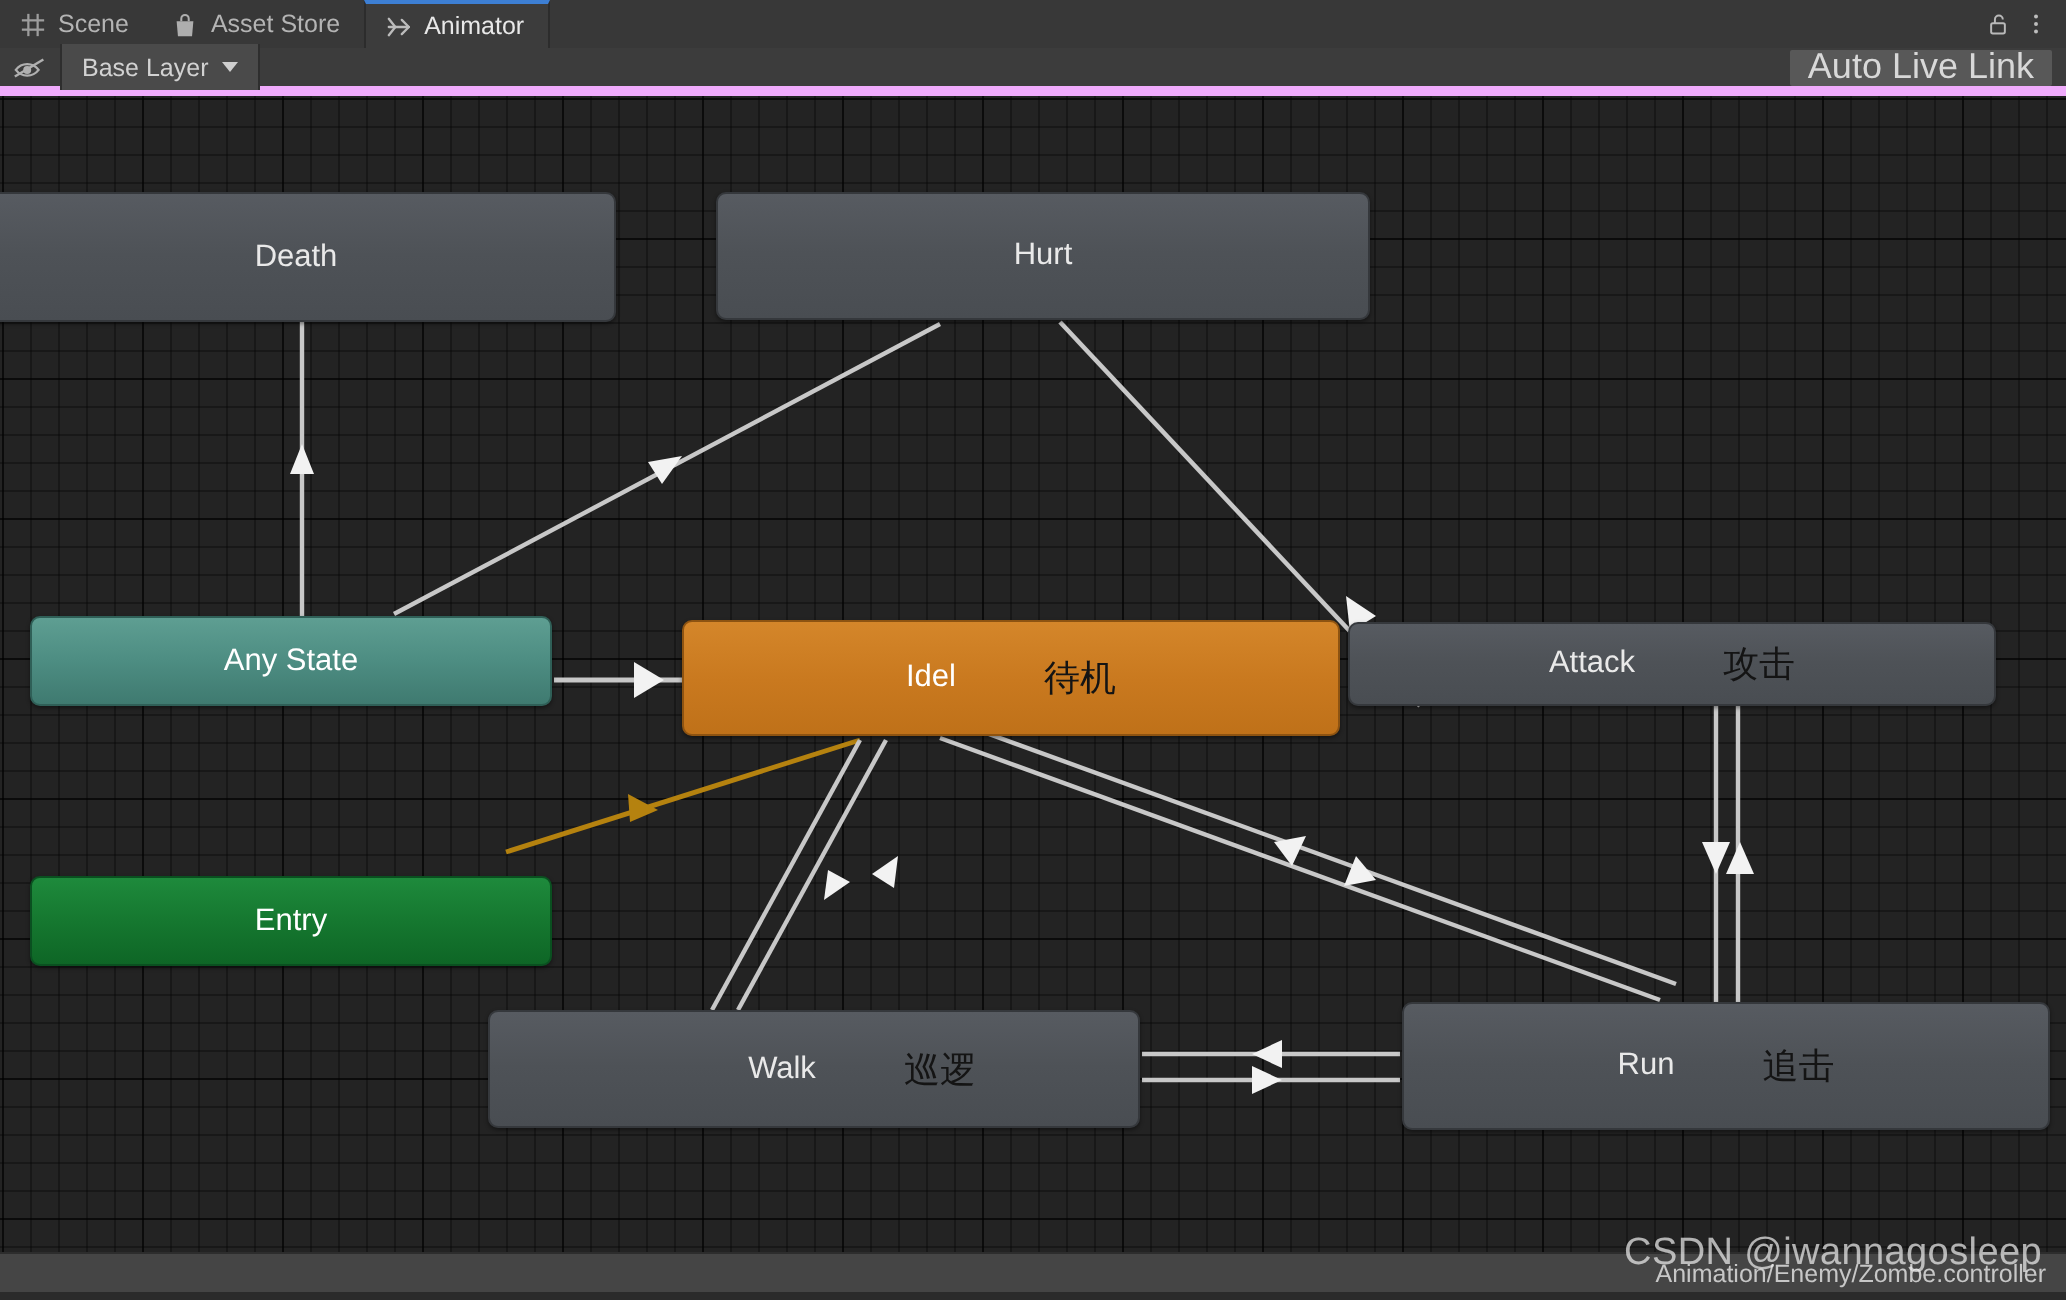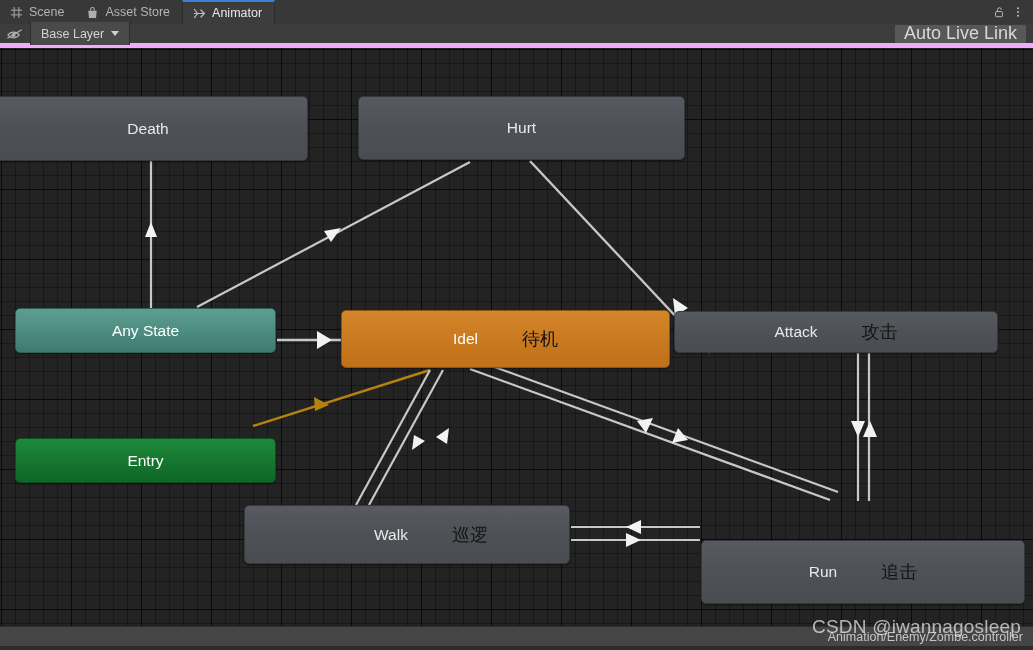--- a/index.html
+++ b/index.html
@@ -294,21 +294,21 @@
           <span class="nmain">Attack</span>
           <span class="nsub">攻击</span>
         </div>
         <div class="node entry" style="left: 15px; top: 390px; width: 261px; height: 45px;">
           <span class="nmain">Entry</span>
         </div>
         <div class="node state" style="left: 244px; top: 457px; width: 326px; height: 59px; padding-left: 48px;">
           <span class="nmain">Walk</span>
           <span class="nsub">巡逻</span>
         </div>
-        <div class="node state" style="left: 701px; top: 453px; width: 324px; height: 64px; margin-top: 39px;">
+        <div class="node state" style="left: 701px; top: 453px; width: 324px; height: 64px;">
           <span class="nmain">Run</span>
           <span class="nsub">追击</span>
         </div>
       </div>
   </div>
 
   <div class="bottombar">
     <span class="crumb">Animation/Enemy/Zombe.controller</span>
   </div>
   <div class="bottomedge"></div>

